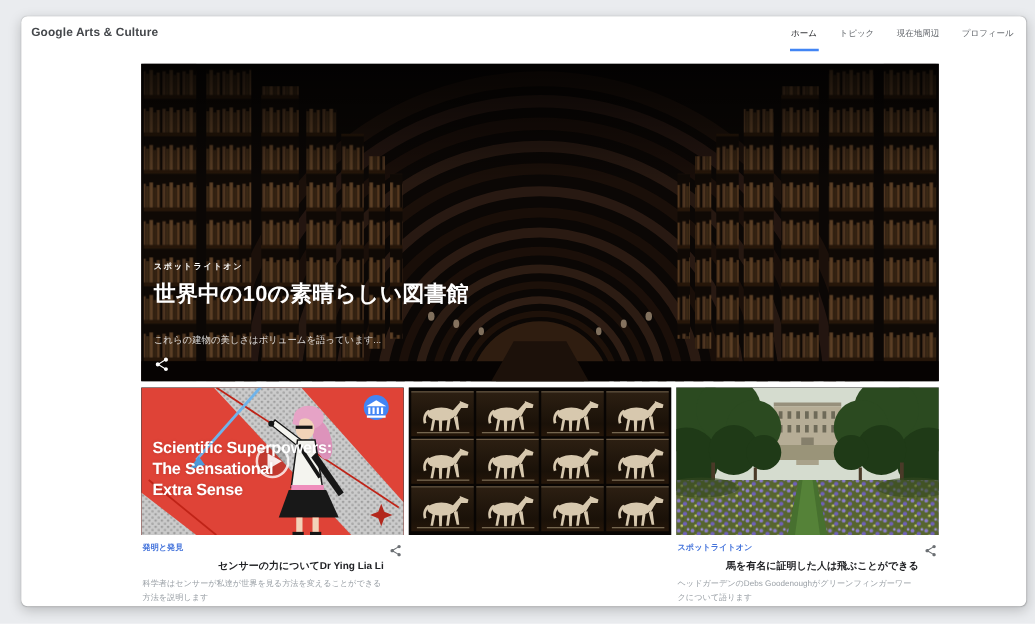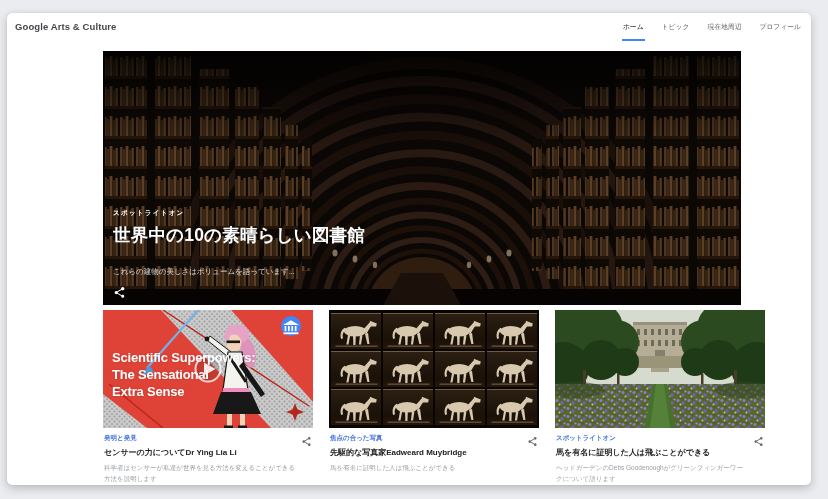--- a/index.html
+++ b/index.html
@@ -3,21 +3,21 @@
 <meta charset="utf-8">
 <style>
   * { box-sizing: border-box; margin: 0; padding: 0; }
   html,body { width: 828px; height: 499px; }
   body {
     position: relative; overflow: hidden;
     background: #eaecef;
     font-family: "Liberation Sans", sans-serif;
   }
   .page {
-    position: absolute; left: 7px; top: 13px; width: 804px; height: 472px;
+    position: absolute; left: 17px; top: 13px; width: 804px; height: 472px;
     background: #fff; border-radius: 5px;
     box-shadow: 0 3px 10px rgba(0,0,0,.22), 0 0 1px rgba(0,0,0,.2);
   }
   
   .logo {
     position: absolute; left: 8px; top: 8px;
     font-size: 9.5px; font-weight: bold; color: #45484c; letter-spacing: .1px;
     cursor: pointer;
   }
   .nav { position: absolute; right: 9px; top: 7px; display: flex; gap: 16px; }
@@ -31,27 +31,27 @@
   
   .hero { position: relative; width: 638px; height: 254px; background: #0b0705; cursor: pointer; }
   .hero svg.scene { display: block; width: 100%; height: 100%; }
   .hero-text { position: absolute; left: 10px; bottom: 7px; color: #fff; z-index: 2; }
   .eyebrow { font-size: 6.5px; font-weight: bold; letter-spacing: 1.3px; margin-bottom: 5px; }
   .hero-title { font-size: 17.5px; font-weight: bold; letter-spacing: .2px; }
   .hero-sub { font-size: 7.5px; color: rgba(255,255,255,.82); margin-top: 20px; }
   .share-btn { margin-top: 8px; width: 13px; height: 13px; cursor: pointer; }
   .share-btn svg { width: 13px; height: 13px; fill: #fff; }
   
-  .cards { display: flex; gap: 16px; margin-top: 5px; }
+  .cards { display: flex; gap: 4px; margin-top: 5px; }
   .card { width: 210px; cursor: pointer; }
   .card-img { position: relative; width: 210px; height: 118px; overflow: hidden; background:#111; }
   .card-img svg.scene { display: block; width: 100%; height: 100%; }
   .card-meta { position: relative; padding: 6px 16px 0 1px; }
   .cat { font-size: 6.5px; font-weight: bold; color: #4272db; margin-bottom: 4px; cursor: pointer; }
-  .card-title { font-size: 8px; font-weight: bold; color: #202124; margin-bottom: 3.5px; }
+  .card-title { font-size: 8px; font-weight: bold; color: #202124; margin-bottom: 3.5px; text-align: right; }
   .card-desc { font-size: 6.5px; color: #9aa0a6; line-height: 1.7; }
   .meta-share { position: absolute; top: 5px; right: 1px; width: 11px; height: 11px; cursor: pointer; }
   .meta-share svg { width: 11px; height: 11px; fill: #6b6f73; }
   
   .illus-title {
     position: absolute; left: 9px; top: 40px; z-index: 2;
     font-size: 13px; font-weight: bold; color: #fff; line-height: 1.3;
     white-space: pre-line; letter-spacing: -.2px;
     text-shadow: 0 0 3px rgba(0,0,0,.15);
   }
@@ -319,30 +319,20 @@
                   <use href="#horse"></use>
                 </svg>
               </div>
             <div class="hframe">
                 <svg viewBox="0 0 64 44">
                   <use href="#horse"></use>
                 </svg>
               </div>
           </div>
         </div>
-        <div class="card-meta">
-          <div class="cat">焦点の合った写真</div>
-          <div class="card-title">先駆的な写真家Eadweard Muybridge</div>
-          <div class="card-desc">馬を有名に証明した人は飛ぶことができる</div>
-          <div class="meta-share">
-            <svg viewBox="0 0 24 24">
-                <use href="#share-path"></use>
-              </svg>
-          </div>
-        </div>
       </div>
 
       <div class="card">
         <div class="card-img">
           <svg class="scene" viewBox="0 0 210 118" preserveAspectRatio="none">
             <rect width="210" height="118" fill="#d5dccf"></rect>
 
             <rect x="78" y="12" width="54" height="3" fill="#97907c"></rect>
             <rect x="78" y="15" width="54" height="43" fill="#b6ad96"></rect>
             <g fill="#6e6a58">

